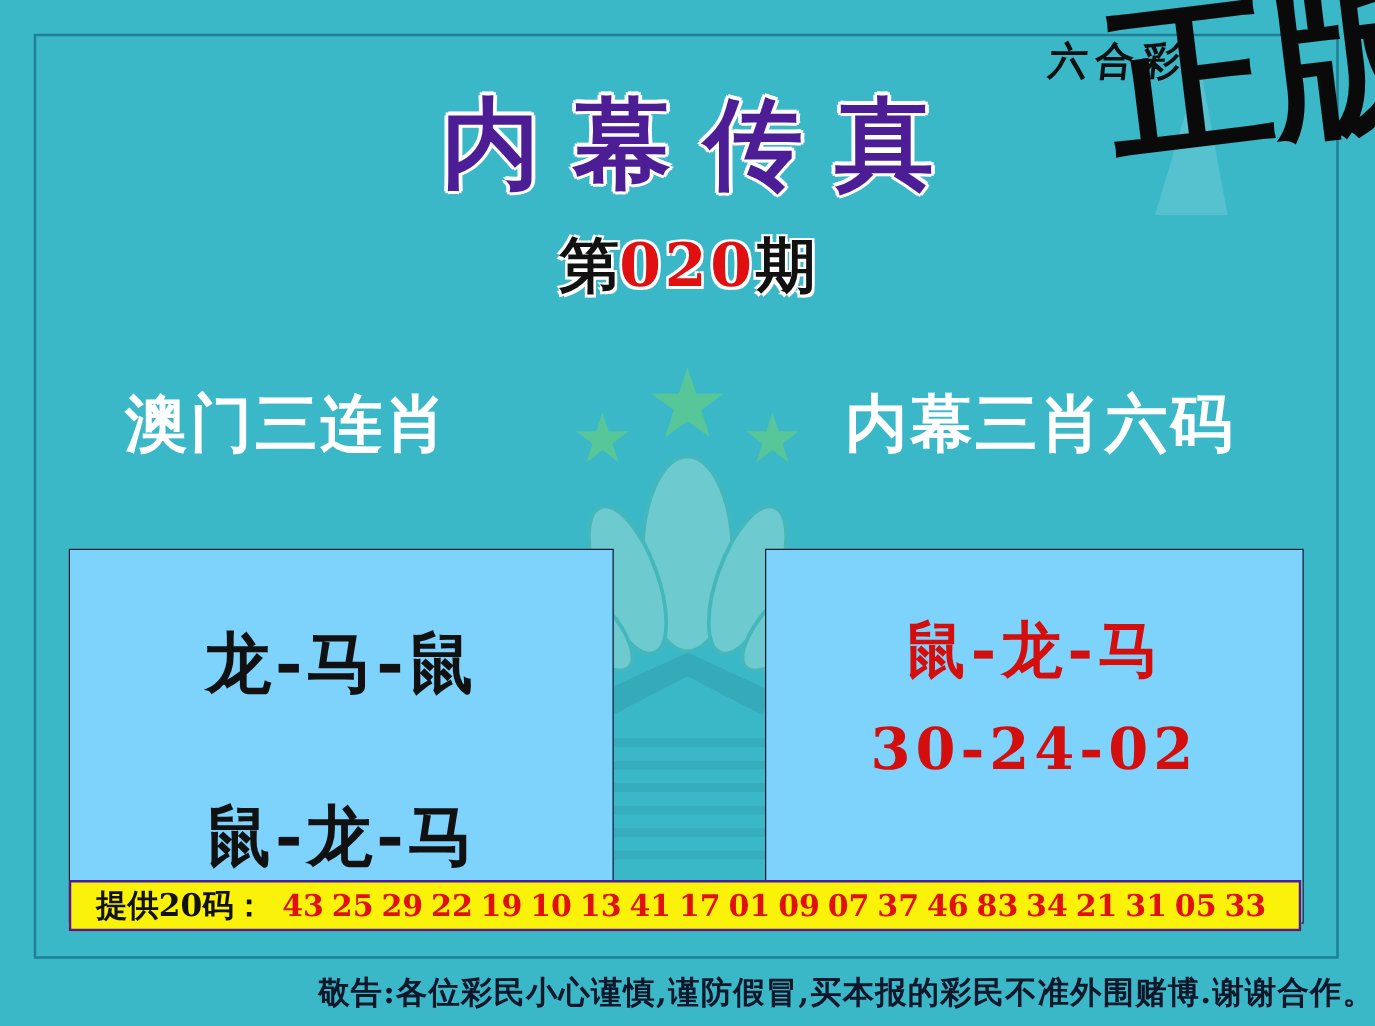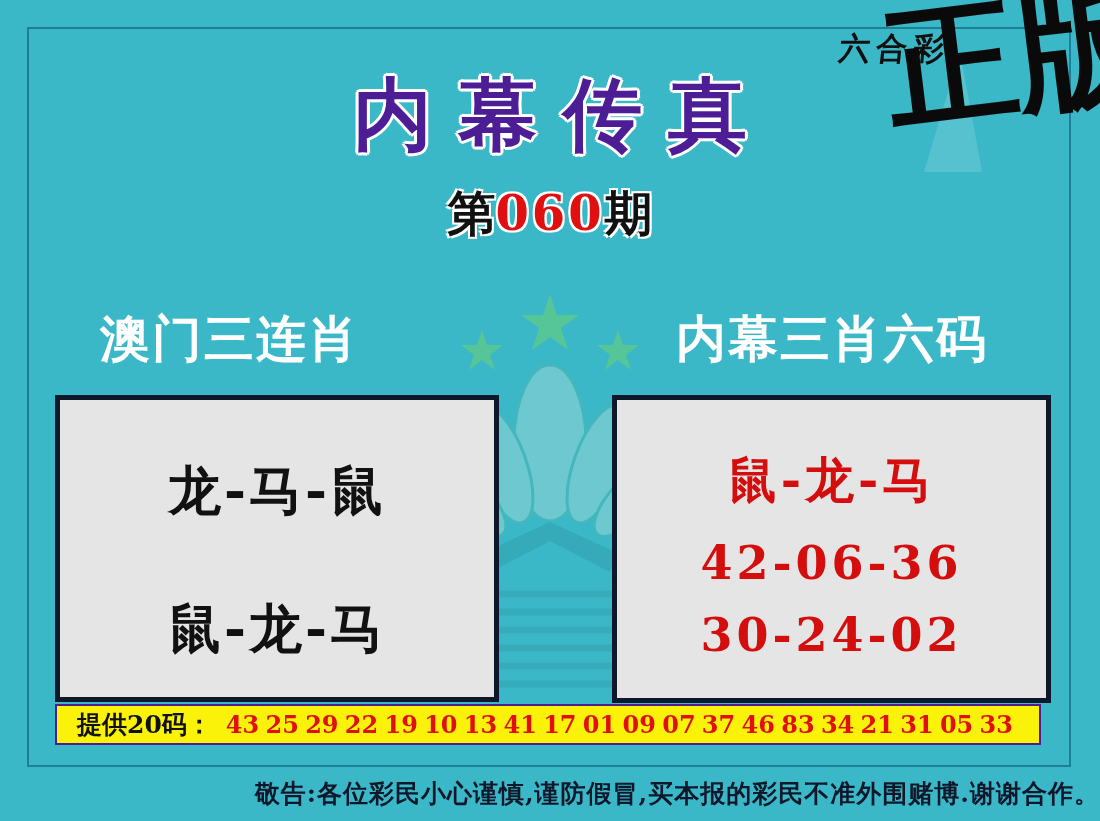--- a/index.html
+++ b/index.html
@@ -85,22 +85,23 @@
   .head{
     position:absolute;top:310px;
     font-size:50px;line-height:58px;font-weight:bold;color:#ffffff;
     letter-spacing:2px;white-space:nowrap;
     font-family:"DejaVu Sans","Liberation Sans",sans-serif;
   }
   .head.left{left:100px;}
   .head.right{left:676px;}
   
   .ybox{
-    position:absolute;background:#e5e5e5;
-    border:5px solid #0f172a;
+    position:absolute;background:#7dd3fc;
+    border:1px solid #0f172a;
+    margin-top:44px;
   }
   .ybox.left{left:55px;top:395px;width:434px;height:297px;}
   .ybox.right{left:612px;top:395px;width:429px;height:298px;}
   .ybox .line{
     text-align:center;white-space:nowrap;
     font-family:"DejaVu Serif","Liberation Serif",serif;
   }
   .ybox.left .line{
     color:#111;font-size:53px;font-weight:bold;letter-spacing:3px;
   }
@@ -183,34 +184,33 @@
 
   <div class="wm-diag"></div>
   <div class="wm-lotto">六合彩</div>
   <div class="wm-calli">
     <span>正版</span>
   </div>
 
   <div class="main-title">内幕传真</div>
 
   <div class="issue">
-    <span class="han">第</span><span class="num">060</span><span class="han">期</span>
+    <span class="han">第</span><span class="num">020</span><span class="han">期</span>
   </div>
 
   <div class="head left">澳门三连肖</div>
   <div class="head right">内幕三肖六码</div>
 
   <div class="ybox left">
     <div class="line l1">龙-马-鼠</div>
     <div class="line l2">鼠-龙-马</div>
   </div>
 
   <div class="ybox right">
     <div class="line r1">鼠-龙-马</div>
-    <div class="line r2">42-06-36</div>
     <div class="line r3">30-24-02</div>
   </div>
 
   <div class="strip">
     <div class="label">提供20码：</div>
     <div class="codes">
         <span>43</span>
         <span>25</span>
         <span>29</span>
         <span>22</span>

